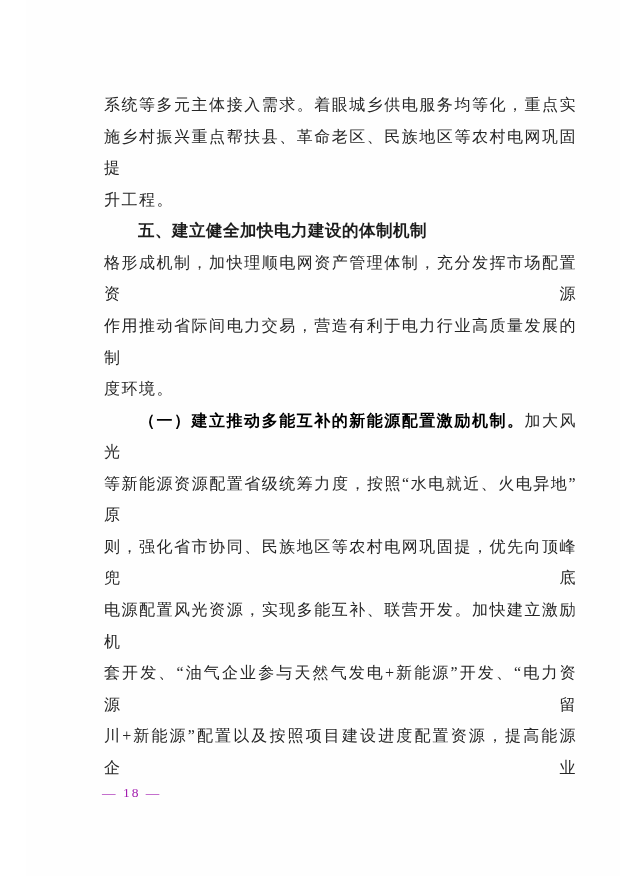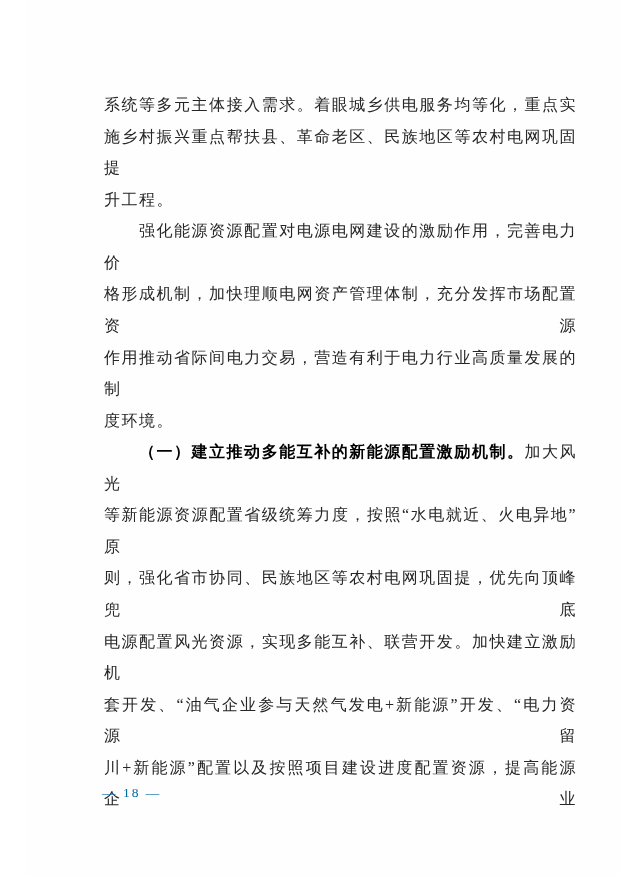--- a/index.html
+++ b/index.html
@@ -55,32 +55,32 @@
     font-weight: 700;
     color: #000000;
   }
   .footer {
     position: absolute;
     left: 76px;
     top: 781px;
     font-size: 13.5px;
     letter-spacing: 2px;
     line-height: 24px;
-    color: #0369a1;
+    color: #a21caf;
   }
 </style>
 </head>
 <body>
 
 <div class="page">
   <div class="textblock">
     <div class="ln full"><span>系统等多元主体接入需求。着眼城乡供电服务均等化，重点实</span></div>
     <div class="ln full"><span>施乡村振兴重点帮扶县、革命老区、民族地区等农村电网巩固提</span></div>
     <div class="ln end"><span>升工程。</span></div>
-    <div class="ln full indent"><span>强化能源资源配置对电源电网建设的激励作用，完善电力价</span></div>
+    <div class="ln heading"><span>五、建立健全加快电力建设的体制机制</span></div>
     <div class="ln full"><span>格形成机制，加快理顺电网资产管理体制，充分发挥市场配置资源</span></div>
     <div class="ln full"><span>作用推动省际间电力交易，营造有利于电力行业高质量发展的制</span></div>
     <div class="ln end"><span>度环境。</span></div>
     <div class="ln full indent"><span class="lead">（一）建立推动多能互补的新能源配置激励机制。</span><span>加大风光</span></div>
     <div class="ln full"><span>等新能源资源配置省级统筹力度，按照“水电就近、火电异地”原</span></div>
     <div class="ln full"><span>则，强化省市协同、民族地区等农村电网巩固提，优先向顶峰兜底</span></div>
     <div class="ln full"><span>电源配置风光资源，实现多能互补、联营开发。加快建立激励机</span></div>
     <div class="ln full"><span>套开发、“油气企业参与天然气发电+新能源”开发、“电力资源留</span></div>
     <div class="ln full"><span>川+新能源”配置以及按照项目建设进度配置资源，提高能源企业</span></div>
 

